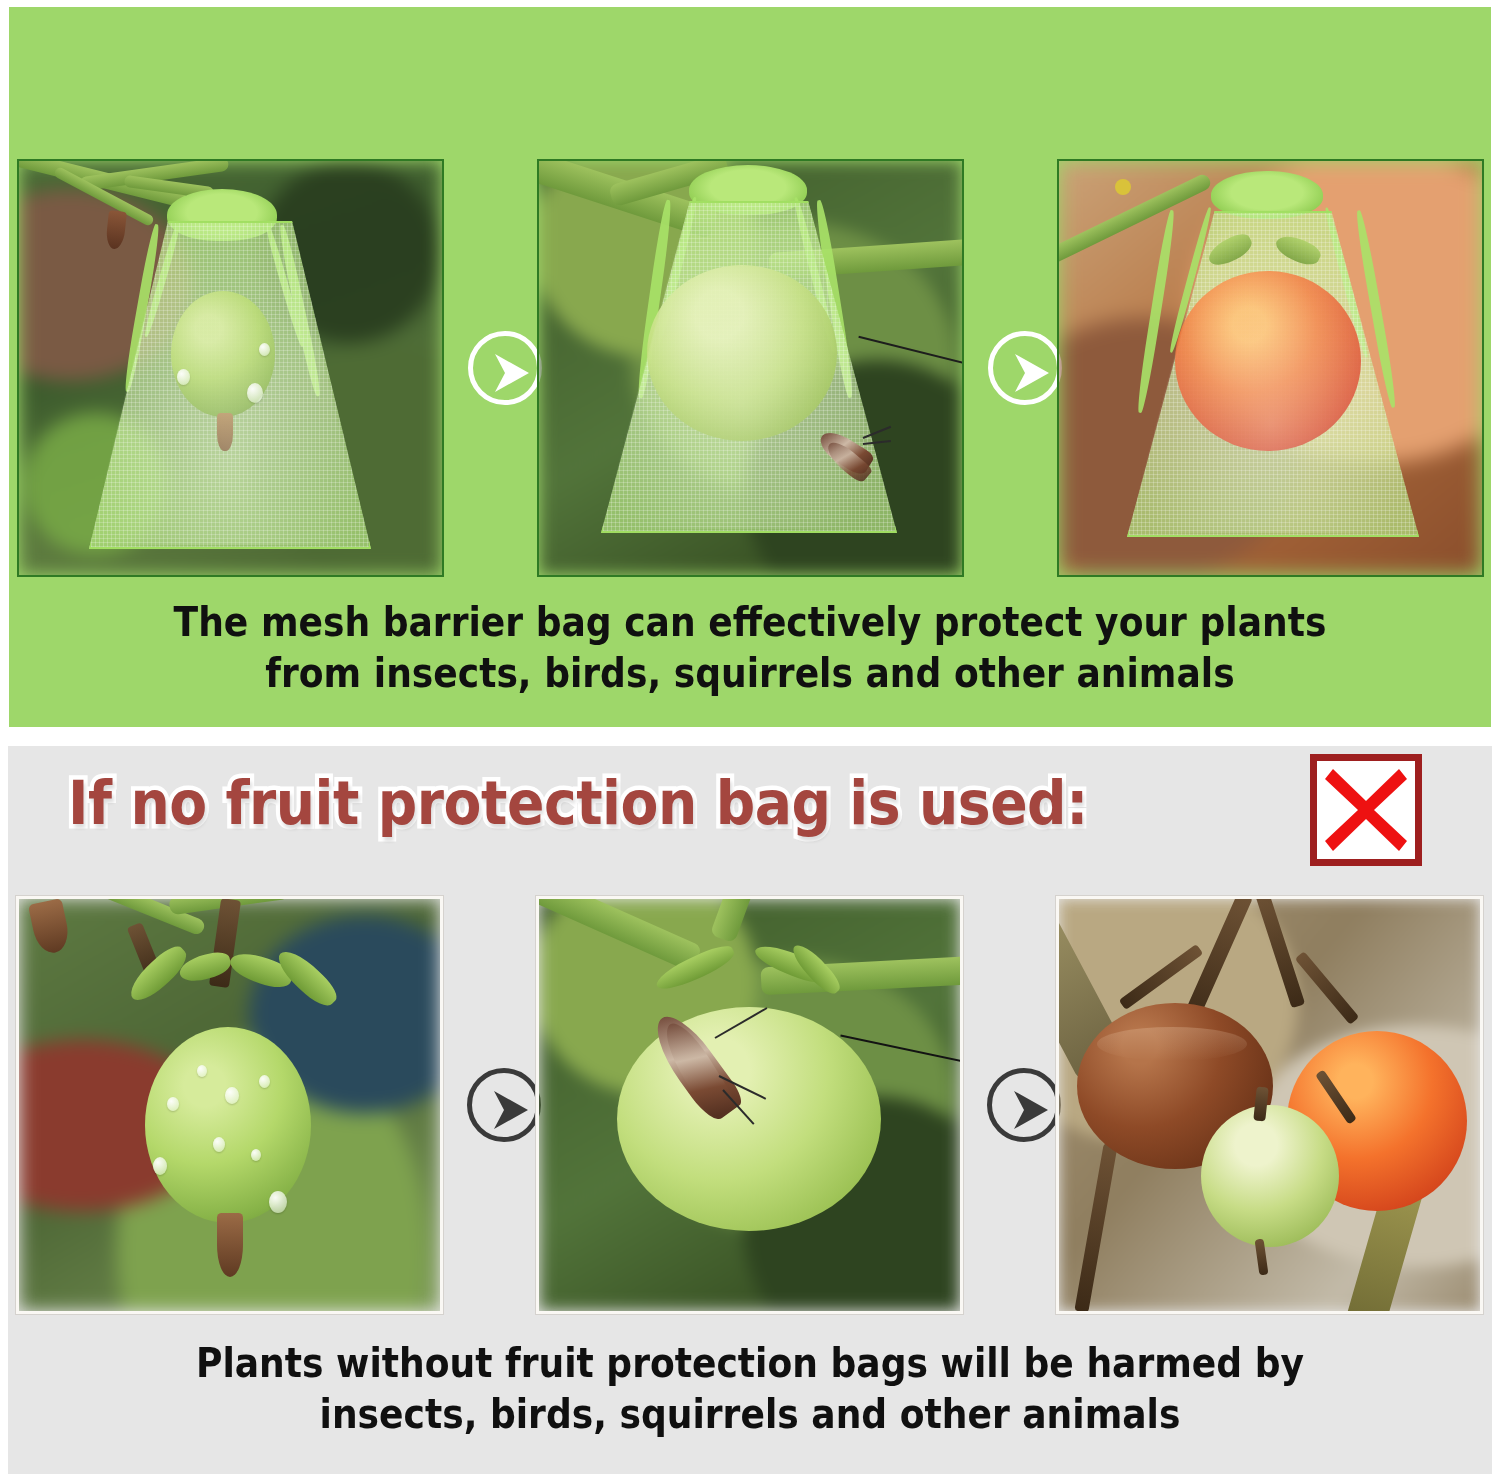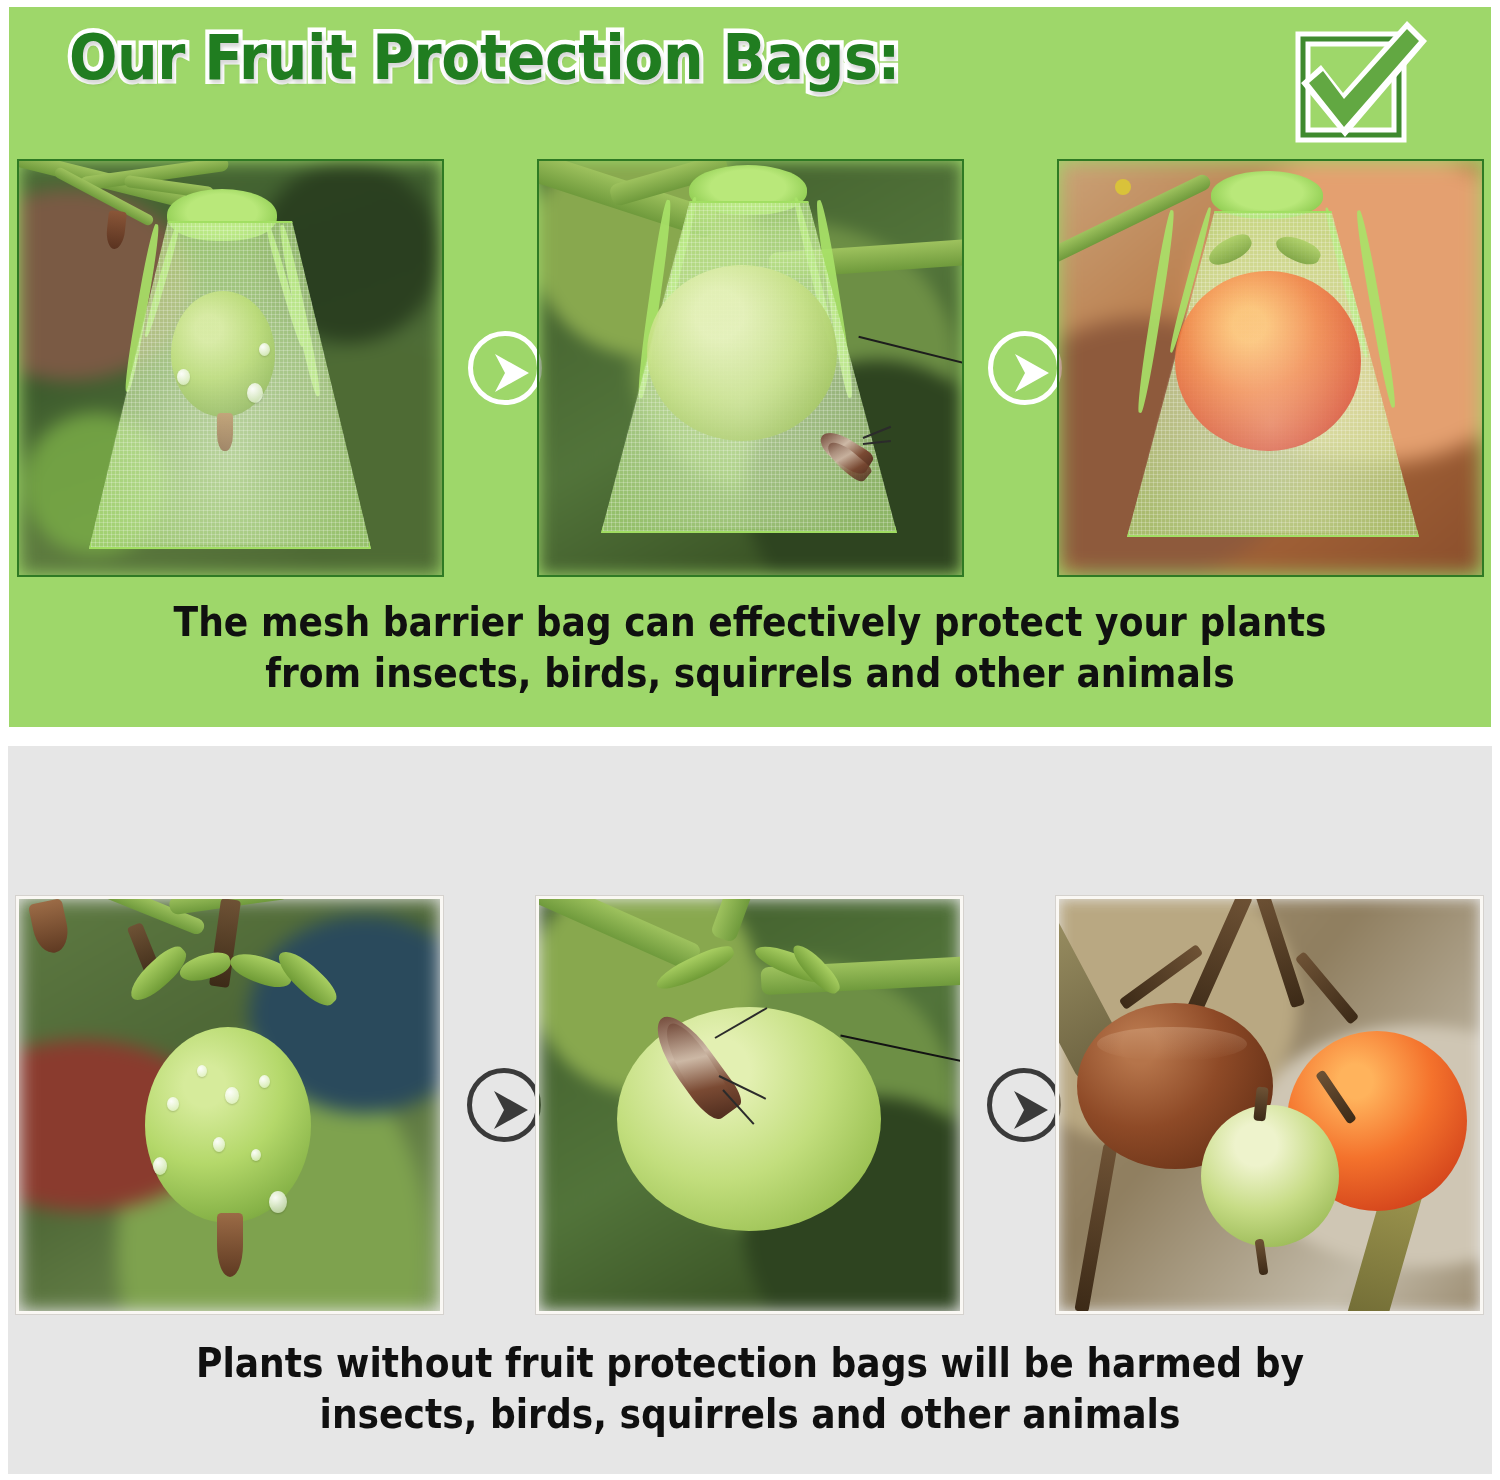--- a/index.html
+++ b/index.html
@@ -282,32 +282,20 @@
     border-radius: 4px;
   }
 </style>
 </head>
 <body>
 
 <div class="poster">
 
   <div class="panel panel-good">
 
-    <div class="heading-row">
-      <div class="heading-text heading-good">Our Fruit Protection Bags:</div>
-
-      <div class="check-icon">
-        <svg width="142" height="136" viewBox="0 0 142 136">
-          <rect x="16" y="24" width="96" height="96" fill="none" stroke="#ffffff" stroke-width="15"></rect>
-          <rect x="16" y="24" width="96" height="96" fill="none" stroke="#3f8a2e" stroke-width="5"></rect>
-          <path d="M14 68 L34 50 L56 78 L120 6 L140 26 L58 122 Z" fill="#ffffff"></path>
-          <path d="M22 68 L36 56 L57 84 L120 14 L132 26 L57 112 Z" fill="#62a842"></path>
-        </svg>
-      </div>
-    </div>
 
     <div class="photo-row photo-row-good">
 
       <div class="photo photo-good p1">
         <div class="scene">
           <div class="bg-leaves-dark"></div>
 
           <div class="stem" style="left:-10px; top:10px; width:180px; height:16px; transform:rotate(14deg);"></div>
           <div class="stem" style="left:60px; top:6px; width:150px; height:14px; transform:rotate(-8deg);"></div>
           <div class="stem" style="left:30px; top:30px; width:110px; height:11px; transform:rotate(28deg);"></div>
@@ -407,20 +395,29 @@
     </div>
 
     <div class="caption caption-good">
       <span>The mesh barrier bag can effectively protect your plants</span>
       <span>from insects, birds, squirrels and other animals</span>
     </div>
   </div>
 
   <div class="panel panel-bad">
 
+    <div class="heading-row">
+      <div class="heading-text heading-bad">If no fruit protection bag is used:</div>
+
+      <div class="x-icon">
+        <svg width="98" height="98" viewBox="0 0 98 98">
+          <path d="M16 8 L49 40 L82 8 L90 18 L57 49 L90 80 L82 90 L49 58 L16 90 L8 80 L41 49 L8 18 Z" fill="#ee1111"></path>
+        </svg>
+      </div>
+    </div>
 
     <div class="photo-row photo-row-bad">
 
       <div class="photo photo-bad p1">
         <div class="scene">
           <div class="bg-blurgreen"></div>
 
           <div class="stem" style="left:40px; top:-6px; width:150px; height:16px; transform:rotate(22deg);"></div>
           <div class="stem" style="left:150px; top:-10px; width:120px; height:18px; transform:rotate(-8deg);"></div>
           <div class="twig" style="left:196px; top:0px; width:20px; height:88px; transform:rotate(8deg);"></div>

